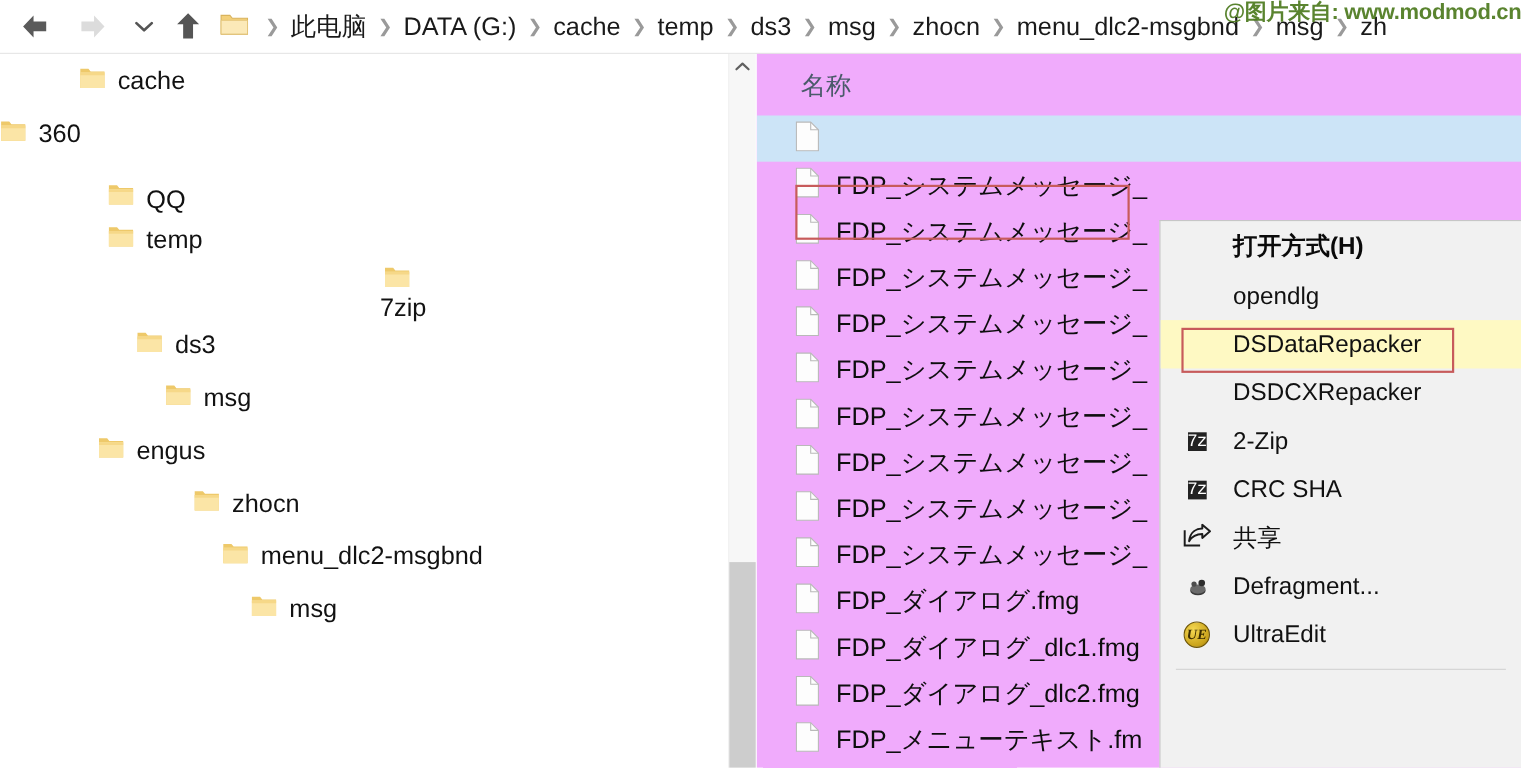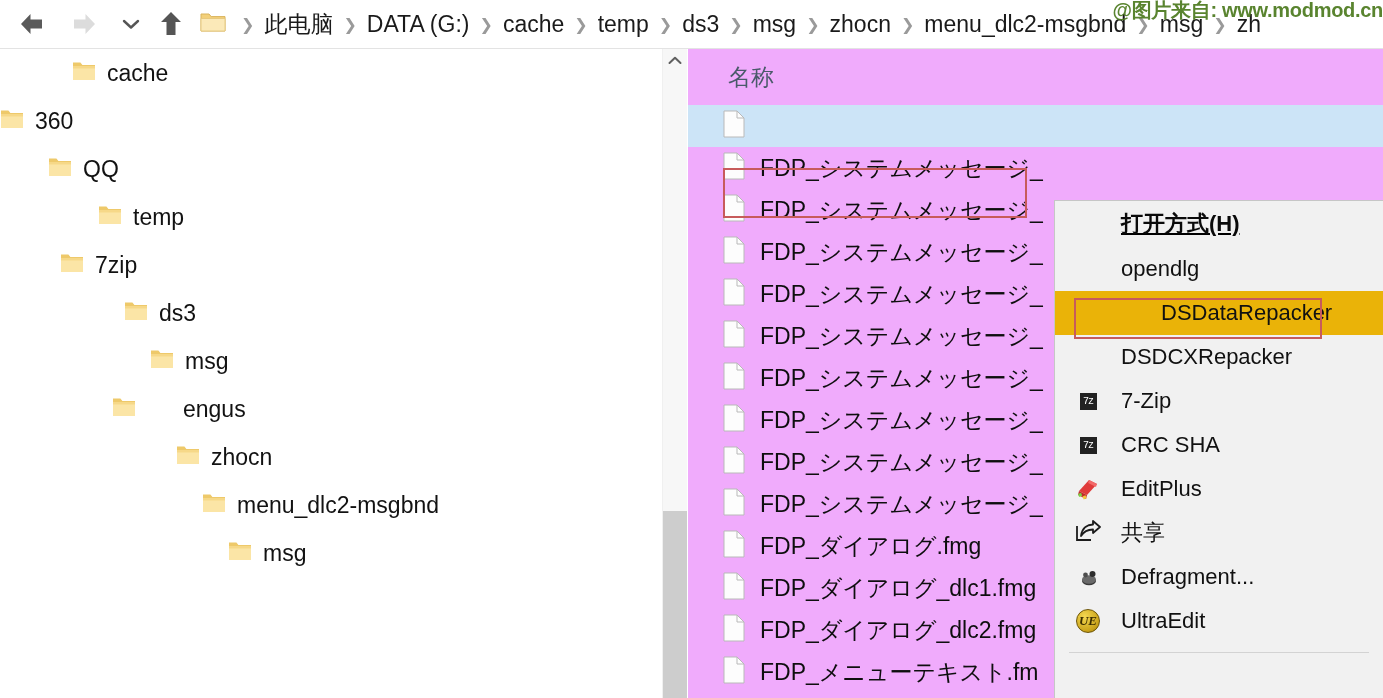--- a/index.html
+++ b/index.html
@@ -121,39 +121,39 @@
   
   #ctx-menu {
     position: absolute; left: 1054px; top: 152px; width: 329px; height: 546px;
     background: #f1f1f1; border: 1px solid #c6c6c6; border-right: none;
     z-index: 50; overflow: hidden;
   }
   .ctx-item {
     position: relative; height: 44px; display: flex; align-items: center;
     white-space: nowrap; padding-left: 20px;
   }
-  .ctx-item.header { height: 46px; text-decoration: underline; }
+  .ctx-item.header { height: 46px; }
   .ctx-item.header .ctx-label {
     font-weight: bold; font-size: 22px; color: #0a0a0a;
   }
-  .ctx-item.hl { background: #eab308; gap: 40px; }
+  .ctx-item.hl { background: #fef9c3; }
   .ctx-ico {
     flex: 0 0 auto; width: 26px; height: 26px;
     display: flex; align-items: center; justify-content: center;
     margin-right: 0px;
   }
   .ctx-label {
     font-size: 22px; color: #111111; line-height: 1; margin-left: 20px;
   }
   .ctx-sep {
     height: 1px; background: #d3d3d3; margin: 9px 14px 9px 14px;
   }
   .ico-7z {
     width: 17px; height: 17px; background: #222; color: #fff;
-    font-size: 10px; font-family: "Liberation Mono", monospace;
+    font-size: 16px; font-family: "Liberation Mono", monospace;
     display: flex; align-items: center; justify-content: center;
     letter-spacing: -1px;
   }
   .ico-editplus {
     width: 24px; height: 24px; position: relative;
   }
   .ico-ue {
     width: 24px; height: 24px; border-radius: 50%;
     background: radial-gradient(circle at 35% 30%, #f5d851, #c9a21a 70%, #8e7010);
     border: 1px solid #6e5608;
@@ -240,37 +240,37 @@
           <span class="tlabel">cache</span>
         </div>
         <div class="tree-item" style="">
           <span class="folder-ico"><svg width="24" height="22" viewBox="0 0 24 22">
               <path d="M1 2.5 h7.4 l2 2.4 H23 V20 H1 Z" fill="#eec96a"></path>
               <path d="M1 6 h22 V20 H1 Z" fill="#fbe5a6"></path>
               <path d="M1 6 h22 V8.5 H1 Z" fill="#f6d888"></path>
             </svg></span>
           <span class="tlabel">360</span>
         </div>
-        <div class="tree-item" style="padding-left: 48px;">
+        <div class="tree-item" style="padding-left: 98px; align-items: flex-end;">
           <span class="folder-ico"><svg width="24" height="22" viewBox="0 0 24 22">
               <path d="M1 2.5 h7.4 l2 2.4 H23 V20 H1 Z" fill="#eec96a"></path>
               <path d="M1 6 h22 V20 H1 Z" fill="#fbe5a6"></path>
               <path d="M1 6 h22 V8.5 H1 Z" fill="#f6d888"></path>
             </svg></span>
           <span class="tlabel">QQ</span>
         </div>
         <div class="tree-item" style="padding-left: 98px;">
           <span class="folder-ico"><svg width="24" height="22" viewBox="0 0 24 22">
               <path d="M1 2.5 h7.4 l2 2.4 H23 V20 H1 Z" fill="#eec96a"></path>
               <path d="M1 6 h22 V20 H1 Z" fill="#fbe5a6"></path>
               <path d="M1 6 h22 V8.5 H1 Z" fill="#f6d888"></path>
             </svg></span>
           <span class="tlabel">temp</span>
         </div>
-        <div class="tree-item" style="padding-left: 60px;">
+        <div class="tree-item" style="padding-left: 60px; flex-direction: column;">
           <span class="folder-ico"><svg width="24" height="22" viewBox="0 0 24 22">
               <path d="M1 2.5 h7.4 l2 2.4 H23 V20 H1 Z" fill="#eec96a"></path>
               <path d="M1 6 h22 V20 H1 Z" fill="#fbe5a6"></path>
               <path d="M1 6 h22 V8.5 H1 Z" fill="#f6d888"></path>
             </svg></span>
           <span class="tlabel">7zip</span>
         </div>
         <div class="tree-item" style="padding-left: 124px;">
           <span class="folder-ico"><svg width="24" height="22" viewBox="0 0 24 22">
               <path d="M1 2.5 h7.4 l2 2.4 H23 V20 H1 Z" fill="#eec96a"></path>
@@ -280,21 +280,21 @@
           <span class="tlabel">ds3</span>
         </div>
         <div class="tree-item" style="padding-left: 150px;">
           <span class="folder-ico"><svg width="24" height="22" viewBox="0 0 24 22">
               <path d="M1 2.5 h7.4 l2 2.4 H23 V20 H1 Z" fill="#eec96a"></path>
               <path d="M1 6 h22 V20 H1 Z" fill="#fbe5a6"></path>
               <path d="M1 6 h22 V8.5 H1 Z" fill="#f6d888"></path>
             </svg></span>
           <span class="tlabel">msg</span>
         </div>
-        <div class="tree-item" style="padding-left: 112px; gap: 36px;">
+        <div class="tree-item" style="padding-left: 89px;">
           <span class="folder-ico"><svg width="24" height="22" viewBox="0 0 24 22">
               <path d="M1 2.5 h7.4 l2 2.4 H23 V20 H1 Z" fill="#eec96a"></path>
               <path d="M1 6 h22 V20 H1 Z" fill="#fbe5a6"></path>
               <path d="M1 6 h22 V8.5 H1 Z" fill="#f6d888"></path>
             </svg></span>
           <span class="tlabel">engus</span>
         </div>
         <div class="tree-item" style="padding-left: 176px;">
           <span class="folder-ico"><svg width="24" height="22" viewBox="0 0 24 22">
               <path d="M1 2.5 h7.4 l2 2.4 H23 V20 H1 Z" fill="#eec96a"></path>
@@ -450,39 +450,27 @@
           <span class="ctx-label">DSDataRepacker</span>
         </div>
         <div class="ctx-item">
           <span class="ctx-ico"></span>
           <span class="ctx-label">DSDCXRepacker</span>
         </div>
         <div class="ctx-item">
           <span class="ctx-ico">
             <span class="ico-7z">7z</span>
           </span>
-          <span class="ctx-label">7-Zip</span>
+          <span class="ctx-label">2-Zip</span>
         </div>
         <div class="ctx-item">
           <span class="ctx-ico">
             <span class="ico-7z">7z</span>
           </span>
           <span class="ctx-label">CRC SHA</span>
-        </div>
-        <div class="ctx-item">
-          <span class="ctx-ico">
-            <span class="ico-editplus"><svg width="24" height="24" viewBox="0 0 24 24">
-                <path d="M3 14 L13 3 L21 7 L11 18 Z" fill="#e03b3b"></path>
-                <path d="M3 14 L11 18 L10 22 L2 18 Z" fill="#c22b2b"></path>
-                <path d="M13 3 L21 7 L20 10 L12.2 6 Z" fill="#f26a6a"></path>
-                <path d="M2 17 l3 -1.2 l1.2 3 l-3 1.2 z" fill="#7ccf49"></path>
-                <path d="M6.5 19.5 l3 -1.2 l1.2 3 l-3 1.2 z" fill="#f2c63c"></path>
-              </svg></span>
-          </span>
-          <span class="ctx-label">EditPlus</span>
         </div>
         <div class="ctx-item">
           <span class="ctx-ico">
             <span><svg width="26" height="22" viewBox="0 0 26 22">
                 <path d="M2 6 V20 H16" fill="none" stroke="#1c1c1c" stroke-width="1.8"></path>
                 <path d="M6 16 C7 7, 13 4.5, 18 4.5 V1 L25 7 L18 13 V9.5 C13 9.5, 9 11, 6 16 Z" fill="none" stroke="#1c1c1c" stroke-width="1.8" stroke-linejoin="round"></path>
               </svg></span>
           </span>
           <span class="ctx-label">共享</span>
         </div>

